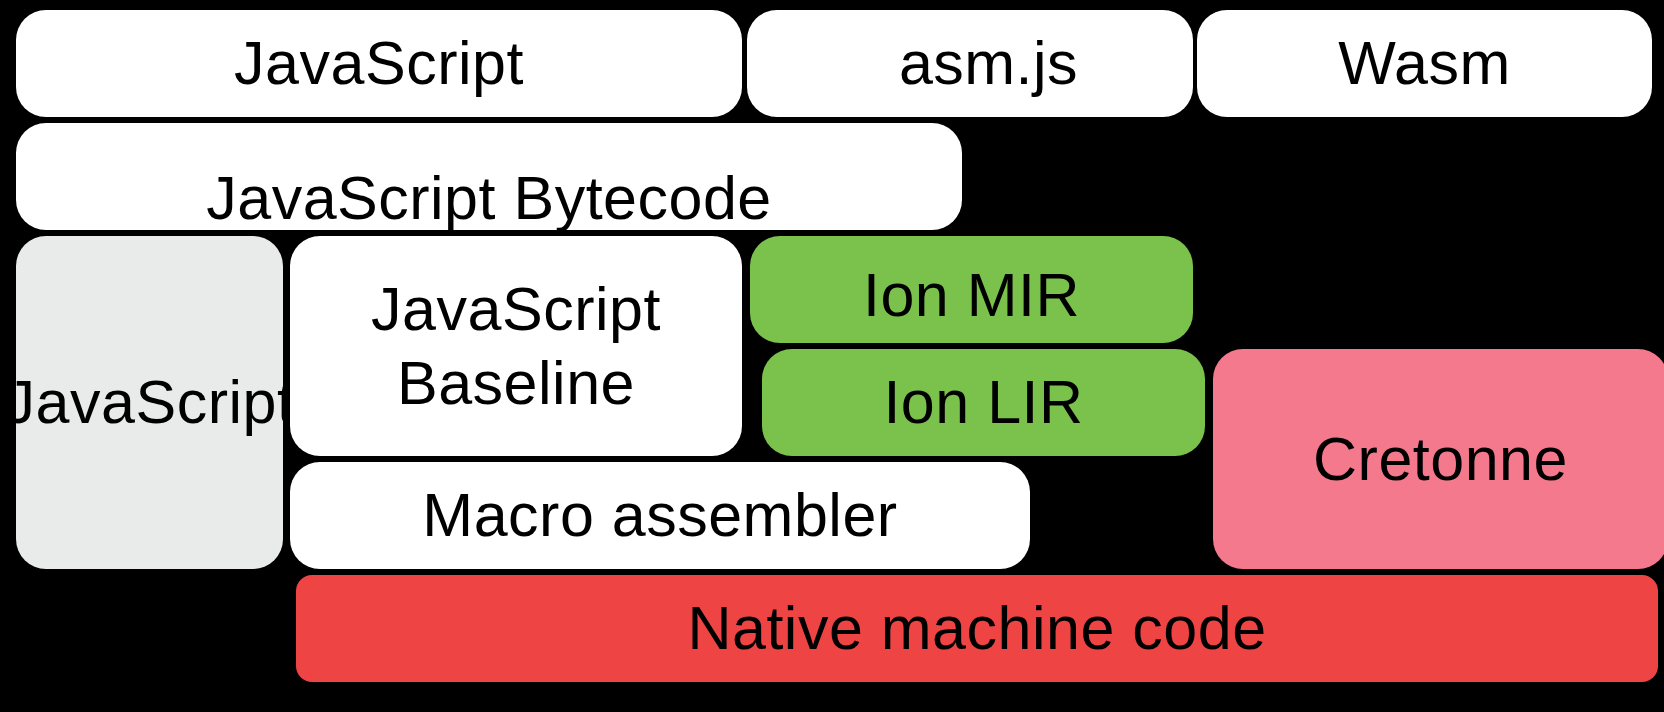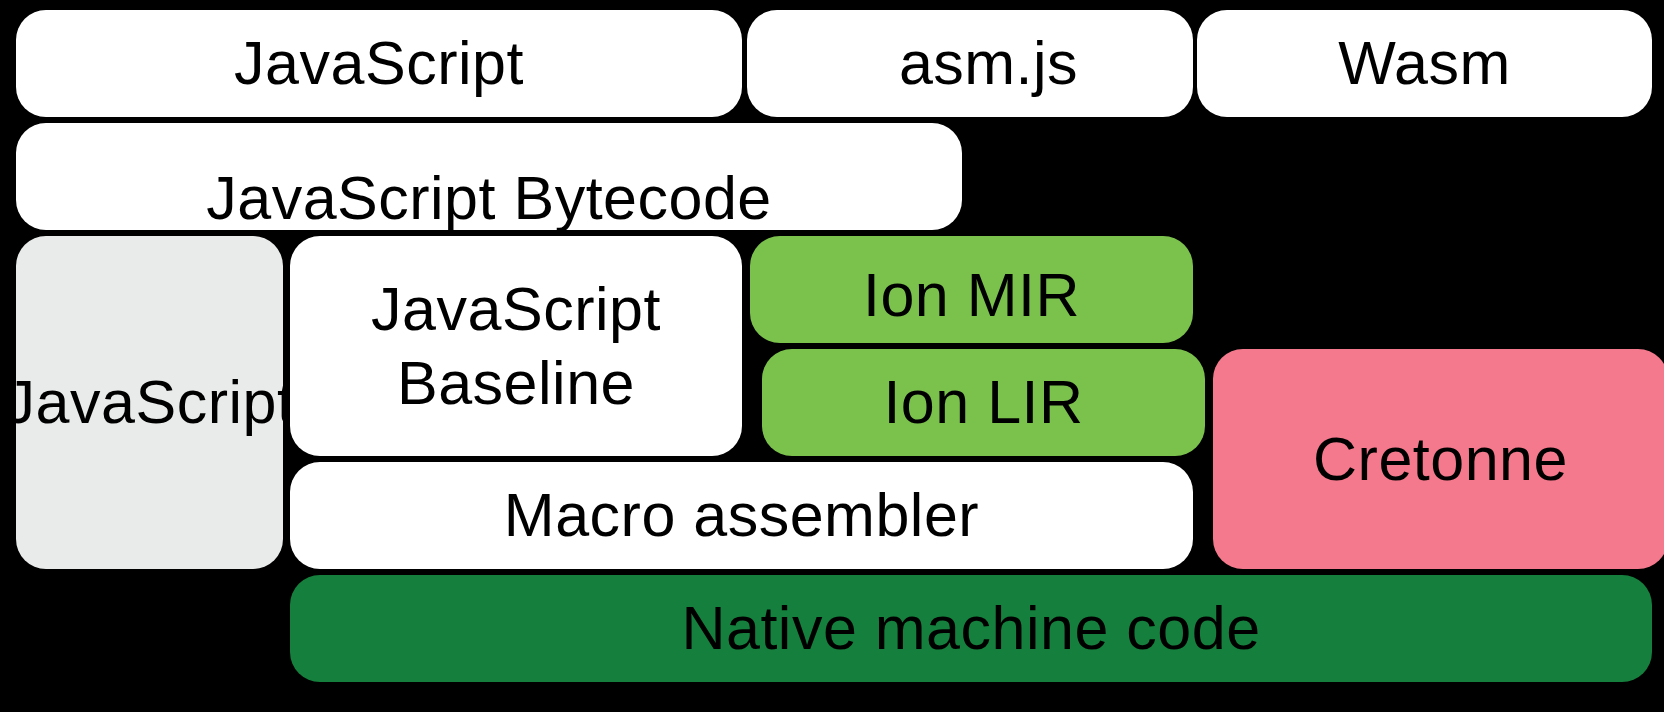--- a/index.html
+++ b/index.html
@@ -56,19 +56,19 @@
     </div>
     <div class="node" style="left: 750px; top: 236px; width: 443px; height: 107px; background: rgb(123, 194, 77);">
       <span class="label" style="color: rgb(0, 0, 0); margin-top: 12px;">Ion MIR</span>
     </div>
     <div class="node" style="left: 738px; top: 349px; width: 443px; height: 107px; background: rgb(123, 194, 77); margin-left: 24px;">
       <span class="label" style="color: rgb(0, 0, 0);">Ion LIR</span>
     </div>
     <div class="node" style="left: 1197px; top: 349px; width: 455px; height: 220px; background: rgb(245, 121, 140); margin-left: 16px;">
       <span class="label" style="color: rgb(0, 0, 0);">Cretonne</span>
     </div>
-    <div class="node" style="left: 290px; top: 462px; width: 903px; height: 107px; background: rgb(255, 255, 255);">
+    <div class="node" style="left: 290px; top: 462px; width: 740px; height: 107px; background: rgb(255, 255, 255);">
       <span class="label" style="color: rgb(0, 0, 0);">Macro assembler</span>
     </div>
-    <div class="node" style="left: 290px; top: 575px; width: 1362px; height: 107px; background: #15803d;">
+    <div class="node" style="left: 296px; top: 575px; width: 1362px; height: 107px; background: #ef4444; border-radius: 16px;">
       <span class="label" style="color: rgb(0, 0, 0);">Native machine code</span>
     </div>
   </div>
 
 </body></html>

